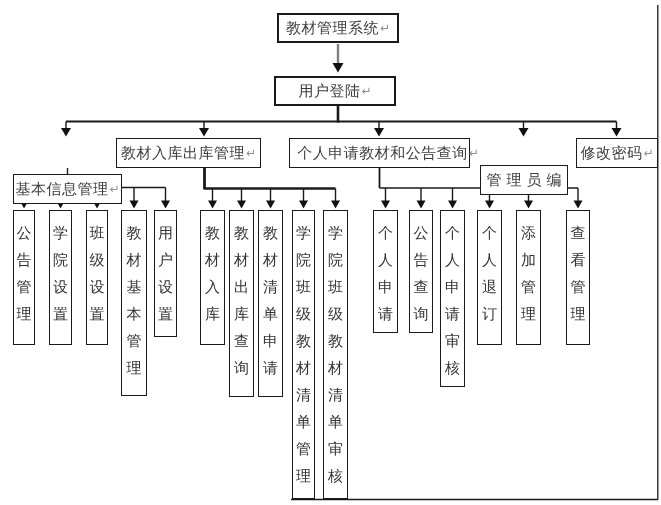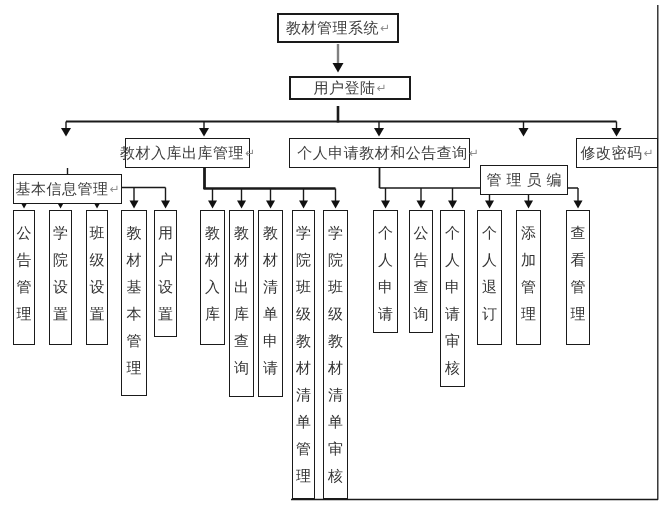--- a/index.html
+++ b/index.html
@@ -114,30 +114,30 @@
       <path d="M657.8 5 V499.8" stroke-width="1.3"></path>
       <path d="M291 499.5 H658" stroke-width="1.3"></path>
     </g>
   </svg>
 
   <div class="node hnode big" style="left:277px;top:13px;width:122px;height:30px;">
     <span>教材管理系统</span>
       <span class="mark">↵</span>
   </div>
 
-  <div class="node hnode big" style="left:289px;top:76px;width:122px;height:24px;">
+  <div class="node hnode big" style="left:274px;top:76px;width:122px;height:30px;">
     <span>用户登陆</span>
       <span class="mark">↵</span>
   </div>
 
   <div class="node hnode" style="left:13px;top:138px;width:109px;height:30px;margin-top:36px;">
     <span>基本信息管理</span>
       <span class="mark">↵</span>
   </div>
-  <div class="node hnode" style="left:125px;top:138px;width:125px;height:30px;">
+  <div class="node hnode" style="left:116px;top:138px;width:145px;height:30px;">
     <span>教材入库出库管理</span>
       <span class="mark">↵</span>
   </div>
   <div class="node hnode" style="left:289px;top:138px;width:181px;height:30px;padding-left:17px;">
     <span>个人申请教材和公告查询</span>
       <span class="mark">↵</span>
   </div>
   <div class="node hnode spaced" style="left:480px;top:138px;width:88px;height:30px;">
     <span>管理员编</span>
   </div>

